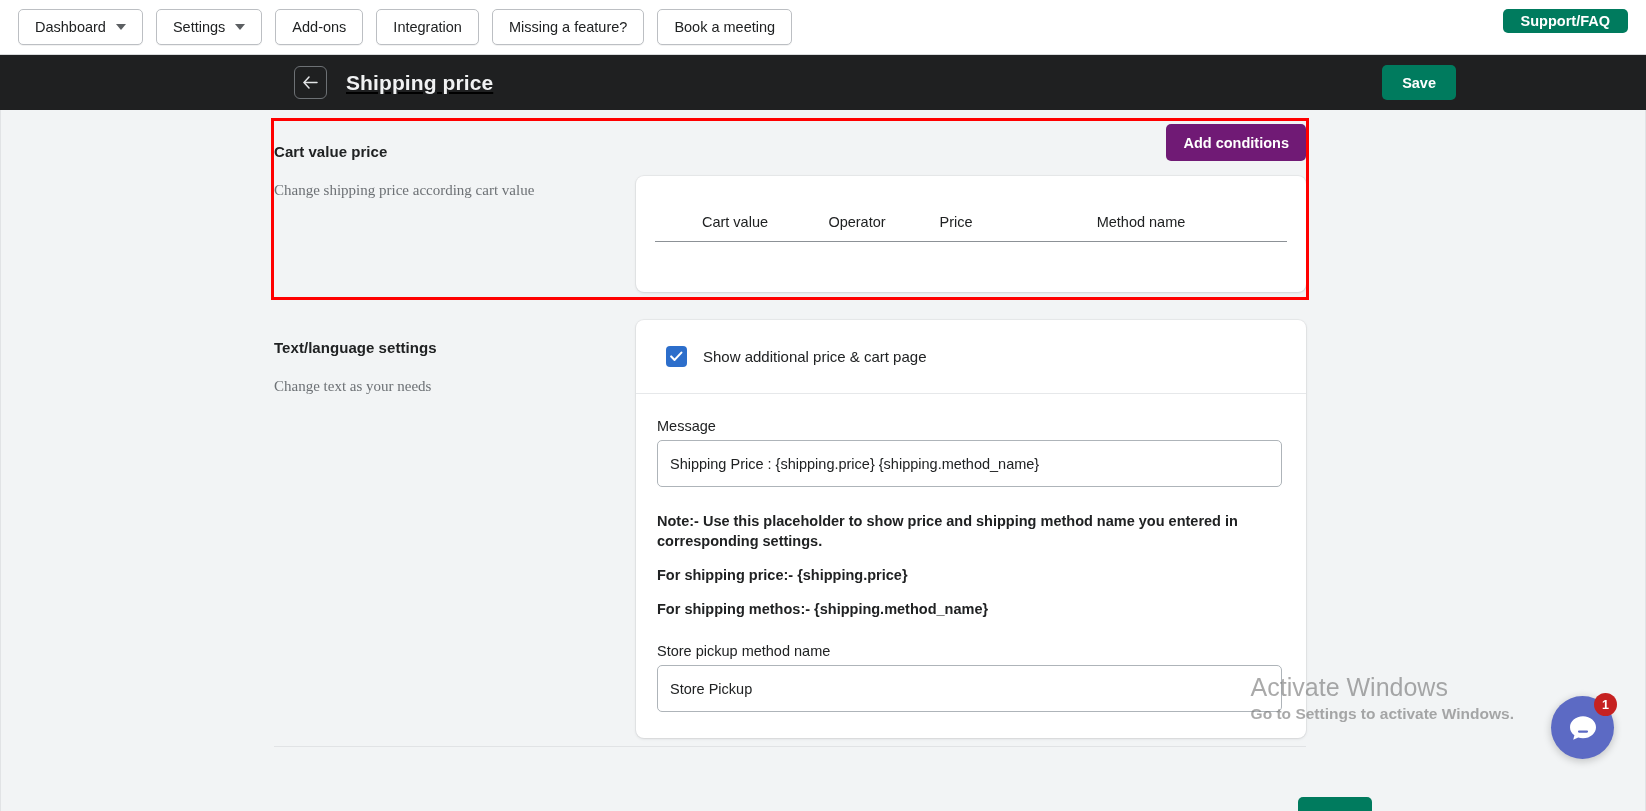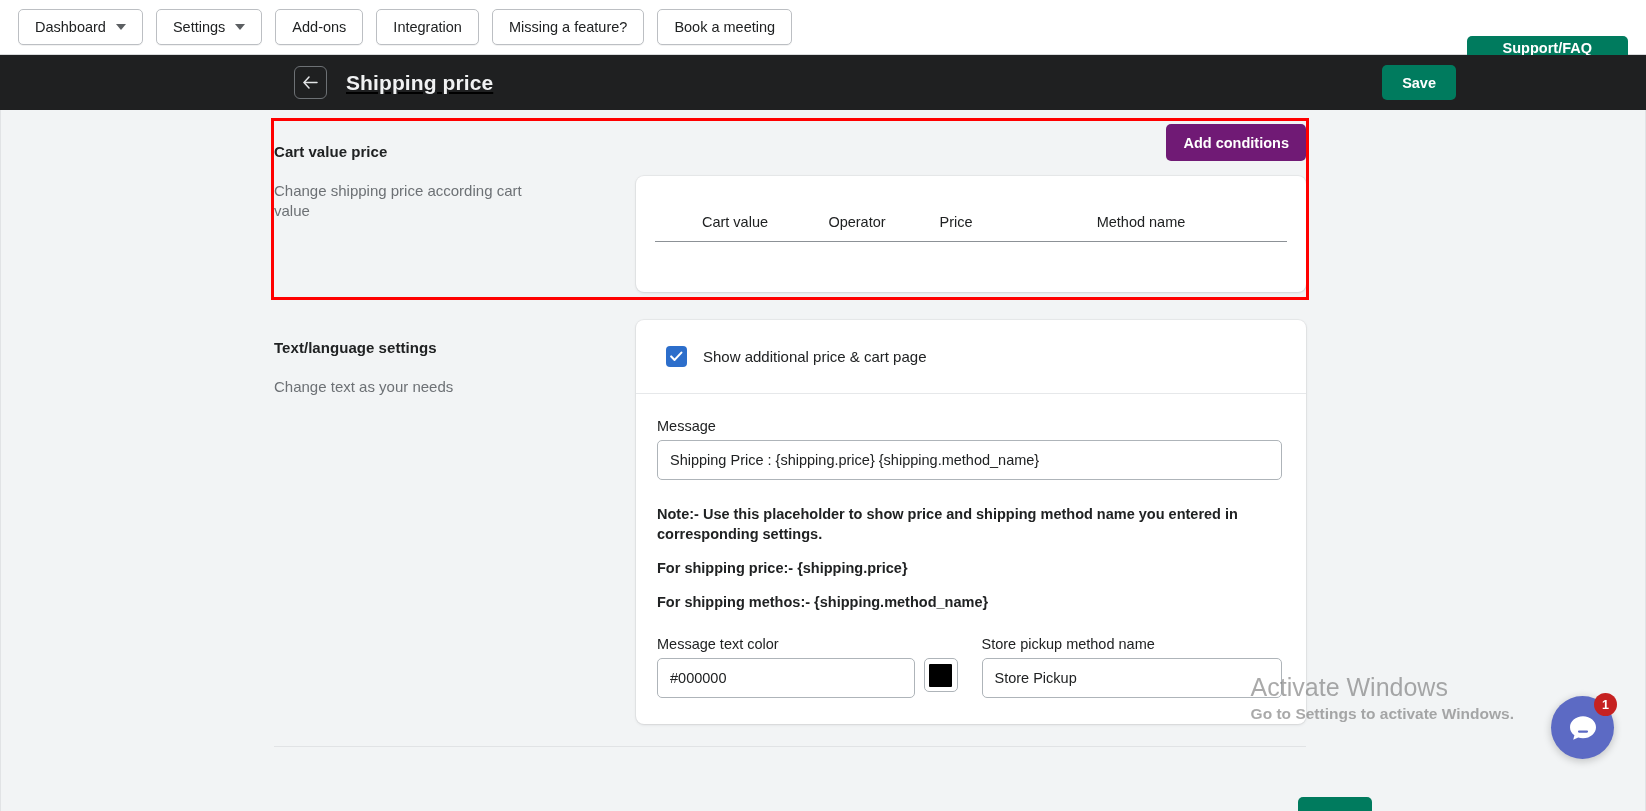--- a/index.html
+++ b/index.html
@@ -47,27 +47,26 @@
   }
   .support-btn {
     position: absolute;
     right: 18px;
     top: 9px;
     height: 24px;
     background: #007B5E;
     color: #ffffff;
     border: none;
     border-radius: 5px;
-    padding: 0 36px;
-    font-size: 14.5px;
-    font-weight: bold;
-    display: flex;
-    align-items: center;
-    cursor: pointer;
-    margin-top: 27px;
+    padding: 0 18px;
+    font-size: 14.5px;
+    font-weight: bold;
+    display: flex;
+    align-items: center;
+    cursor: pointer;
   }
 
   
   .dark-header {
     height: 55px;
     background: #1f2021;
     display: flex;
     align-items: center;
     position: relative;
     padding-left: 294px;
@@ -152,20 +151,21 @@
     font-weight: bold;
     color: #202223;
     margin-bottom: 21px;
     letter-spacing: 0.05px;
   }
   .sec-desc {
     font-size: 15px;
     color: #6d7175;
     line-height: 1.33;
     max-width: 280px;
+    font-family: Liberation Serif, serif;
   }
 
   .card {
     background: #ffffff;
     border-radius: 8px;
     box-shadow: 0 0 0 1px rgba(63,63,68,0.05), 0 1px 3px rgba(63,63,68,0.13);
     flex: 1;
   }
 
   
@@ -224,21 +224,21 @@
   .cbox-label { font-size: 15px; color: #202223; cursor: pointer; }
 
   .field-area { padding: 24px 24px 26px 21px; }
   .field-label {
     font-size: 14.5px;
     color: #202223;
     margin-bottom: 6px;
   }
   .txt-input {
     width: 100%;
-    height: 40px;
+    height: 47px;
     border: 1px solid #aeb4b9;
     border-radius: 5px;
     padding: 8px 12px;
     font-size: 14.5px;
     color: #202223;
     font-family: "Liberation Sans", sans-serif;
     background: #ffffff;
     outline: none;
   }
   .txt-input::placeholder { color: #8c9196; }
@@ -447,29 +447,20 @@
         </div>
 
         <div class="note-block">
           <div class="note-line">Note:- Use this placeholder to show price and shipping method name you entered in corresponding settings.</div>
           <div class="note-line">For shipping price:- {shipping.price}</div>
           <div class="note-line">For shipping methos:- {shipping.method_name}</div>
         </div>
 
         <div class="two-col">
           <div>
-            <div class="field-label">Message text color</div>
-            <div class="color-row">
-              <input class="txt-input" type="text" value="#000000" style="">
-              <span class="color-swatch">
-                <span class="color-chip"></span>
-              </span>
-            </div>
-          </div>
-          <div>
             <div class="field-label">Store pickup method name</div>
             <input class="txt-input" type="text" value="Store Pickup" style="">
           </div>
         </div>
 
       </div>
     </div>
   </div>
 
   <div class="bottom-divider"></div>

